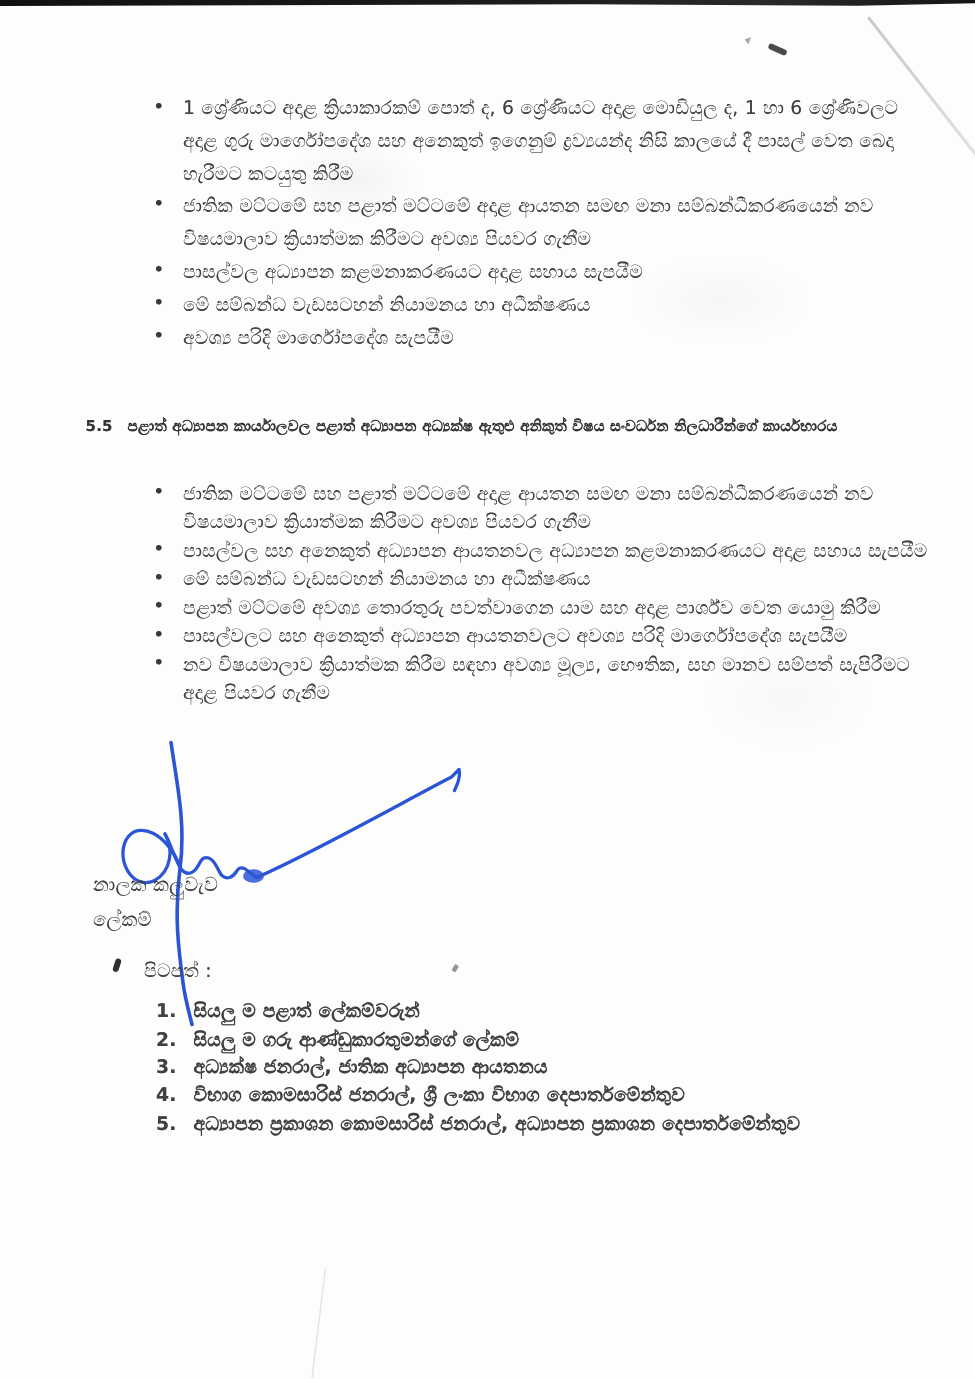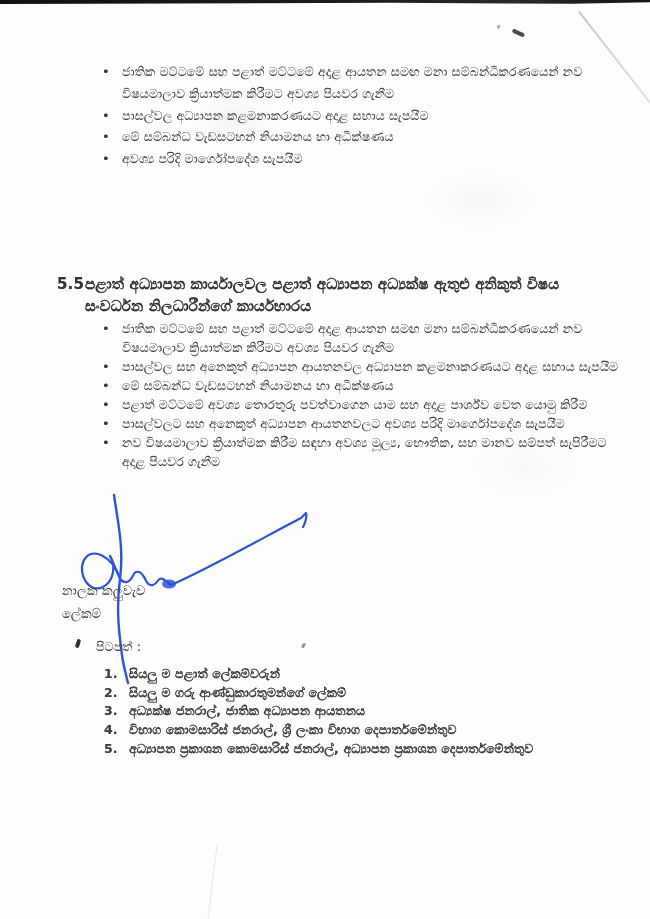--- a/index.html
+++ b/index.html
@@ -61,21 +61,21 @@
   ul.bullets li{position:relative;padding-left:22px;margin:0;}
   ul.bullets li::before{
     content:"\2022";position:absolute;left:2px;top:0;
     color:#3a3a3a;font-size:13px;
   }
   .bullets-top{top:61px;line-height:21.8px;}
   .bullets-sec{top:319px;line-height:19px;}
   .section-heading{
     position:absolute;left:57px;top:274px;width:530px;
     display:flex;font-weight:bold;color:#333;
-    font-size:15px;line-height:21.5px;letter-spacing:.15px;
+    font-size:10px;line-height:21.5px;letter-spacing:.15px;
     text-shadow:0 0 .4px rgba(55,55,55,.6);
   }
   .sec-num{flex:0 0 28px;}
   .sec-title{flex:1;}
   .signature-wrap{position:absolute;left:50px;top:483px;width:272px;height:212px;}
   .signatory{position:absolute;left:62px;top:580px;font-size:13px;line-height:22.5px;}
   .copies-label{position:absolute;left:96px;top:639px;font-size:12.5px;}
   ol.copies-list{
     list-style:none;margin:0;padding:0;counter-reset:cp;
     position:absolute;left:104px;top:665px;width:500px;line-height:18.7px;font-weight:bold;
@@ -93,20 +93,21 @@
   <div class="scan-top-edge"></div>
   <div class="corner-crease"></div>
   <div class="corner-mark"></div>
   <div class="corner-fleck"></div>
   <div class="smudge smudge-1"></div>
   <div class="smudge smudge-2"></div>
   <div class="smudge smudge-3"></div>
   <div class="bottom-crease"></div>
 
   <ul class="bullets bullets-top doc-text">
+    <li>1 ශ්‍රේණියට අදාළ ක්‍රියාකාරකම් පොත් ද, 6 ශ්‍රේණියට අදාළ මොඩියුල ද, 1 හා 6 ශ්‍රේණිවලට අදාළ ගුරු මාර්ගෝපදේශ සහ අනෙකුත් ඉගෙනුම් ද්‍රව්‍යයන්ද නිසි කාලයේ දී පාසල් වෙත බෙදා හැරීමට කටයුතු කිරීම</li>
     <li>ජාතික මට්ටමේ සහ පළාත් මට්ටමේ අදාළ ආයතන සමඟ මනා සම්බන්ධීකරණයෙන් නව විෂයමාලාව ක්‍රියාත්මක කිරීමට අවශ්‍ය පියවර ගැනීම</li>
     <li>පාසල්වල අධ්‍යාපන කළමනාකරණයට අදාළ සහාය සැපයීම</li>
     <li>මේ සම්බන්ධ වැඩසටහන් නියාමනය හා අධීක්ෂණය</li>
     <li>අවශ්‍ය පරිදි මාර්ගෝපදේශ සැපයීම</li>
   </ul>
 
   <div class="section-heading">
     <span class="sec-num">5.5</span>
     <span class="sec-title">පළාත් අධ්‍යාපන කාර්යාලවල පළාත් අධ්‍යාපන අධ්‍යක්ෂ ඇතුළු අනිකුත් විෂය සංවර්ධන නිලධාරීන්ගේ කාර්යභාරය</span>
   </div>

